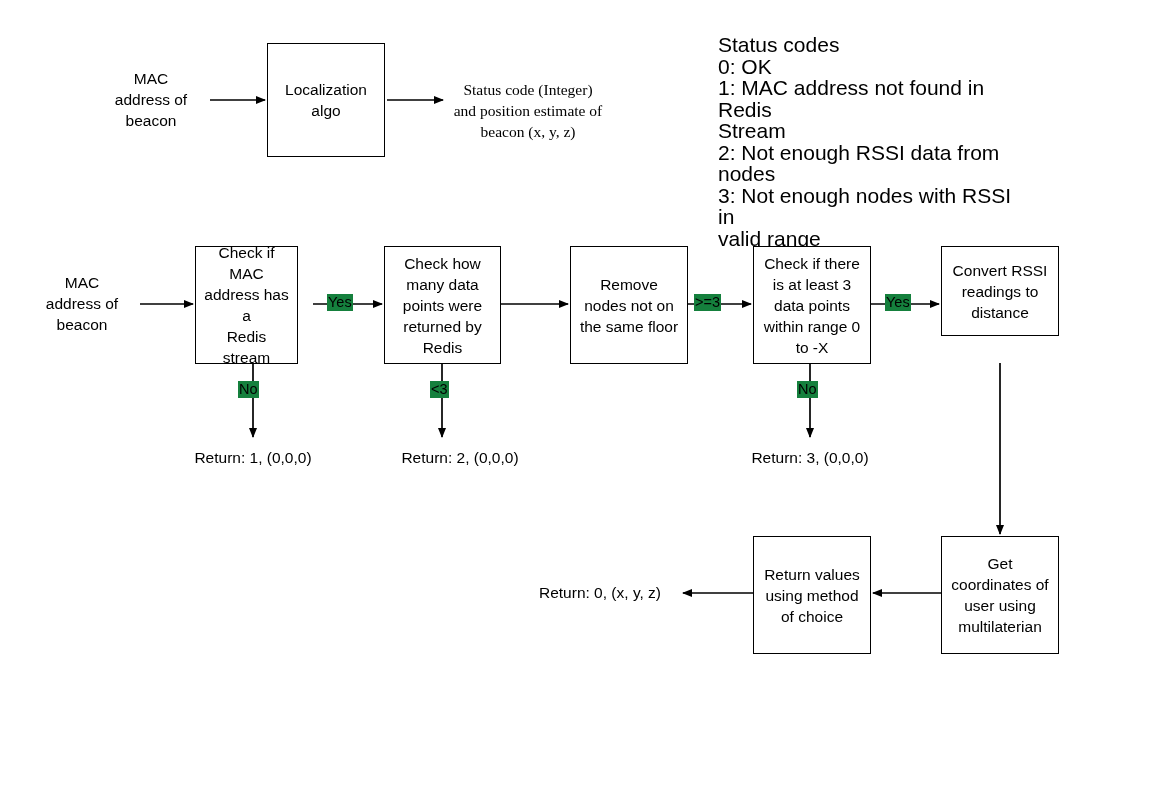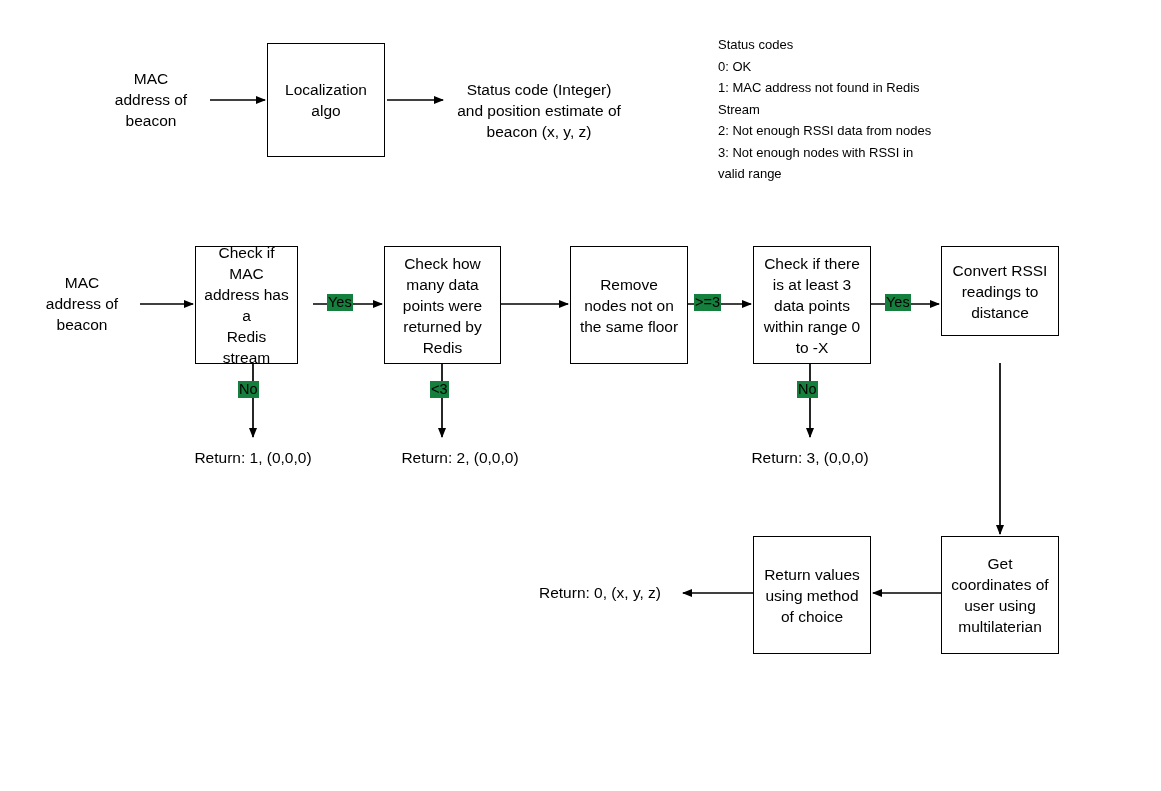--- a/index.html
+++ b/index.html
@@ -49,21 +49,21 @@
     position: absolute;
     font-size: 14.5px;
     line-height: 17px;
     background: #15803d;
     text-align: center;
     white-space: nowrap;
     padding: 0 1px;
   }
   .legend {
     position: absolute;
-    font-size: 13px;
+    font-size: 21px;
     line-height: 21.5px;
     text-align: left;
     white-space: pre-line;
   }
 </style>
 </head>
 <body>
 
 <div id="canvas">
 
@@ -95,21 +95,21 @@
     </g>
   </svg>
 
   <div class="freetext" style="left:96px; top:68px; width:110px;">MAC
 address of
 beacon</div>
 
   <div class="box" style="left:267px; top:43px; width:118px; height:114px;">Localization
 algo</div>
 
-  <div class="freetext" style="left:439px; top:79px; width:200px;">Status code (Integer)
+  <div class="freetext" style="left:428px; top:79px; width:200px;font-family:Liberation Serif, serif;">Status code (Integer)
 and position estimate of
 beacon (x, y, z)</div>
 
   <div class="legend" style="left:718px; top:34px; width:300px;">Status codes
 0: OK
 1: MAC address not found in Redis
 Stream
 2: Not enough RSSI data from nodes
 3: Not enough nodes with RSSI in
 valid range</div>

